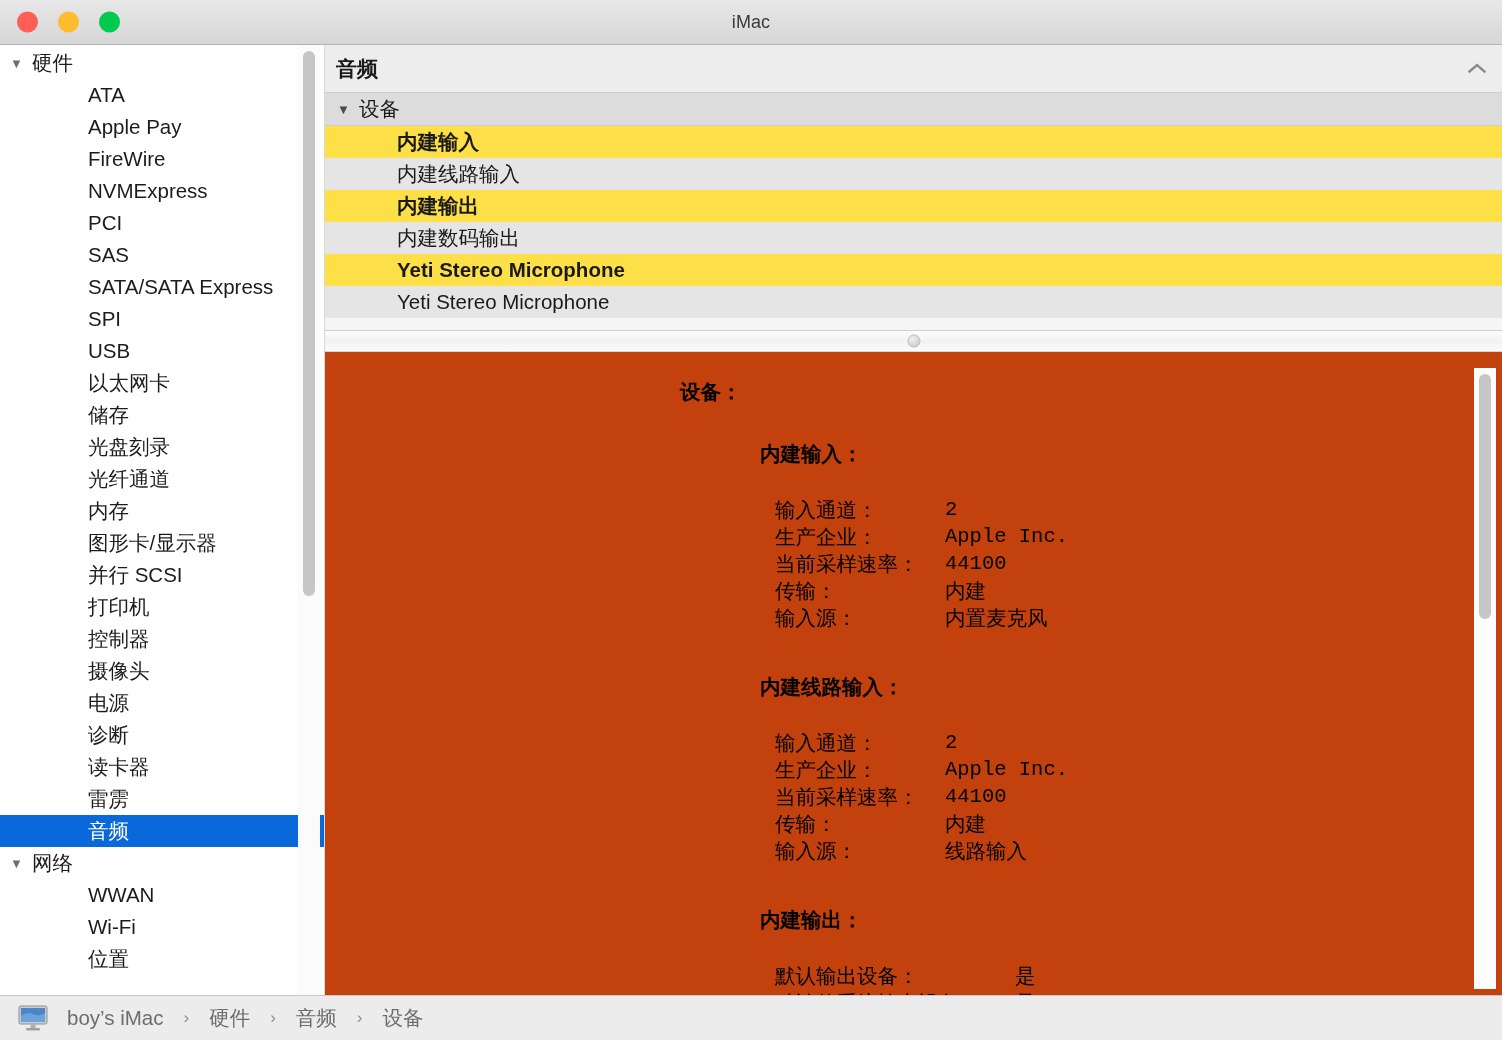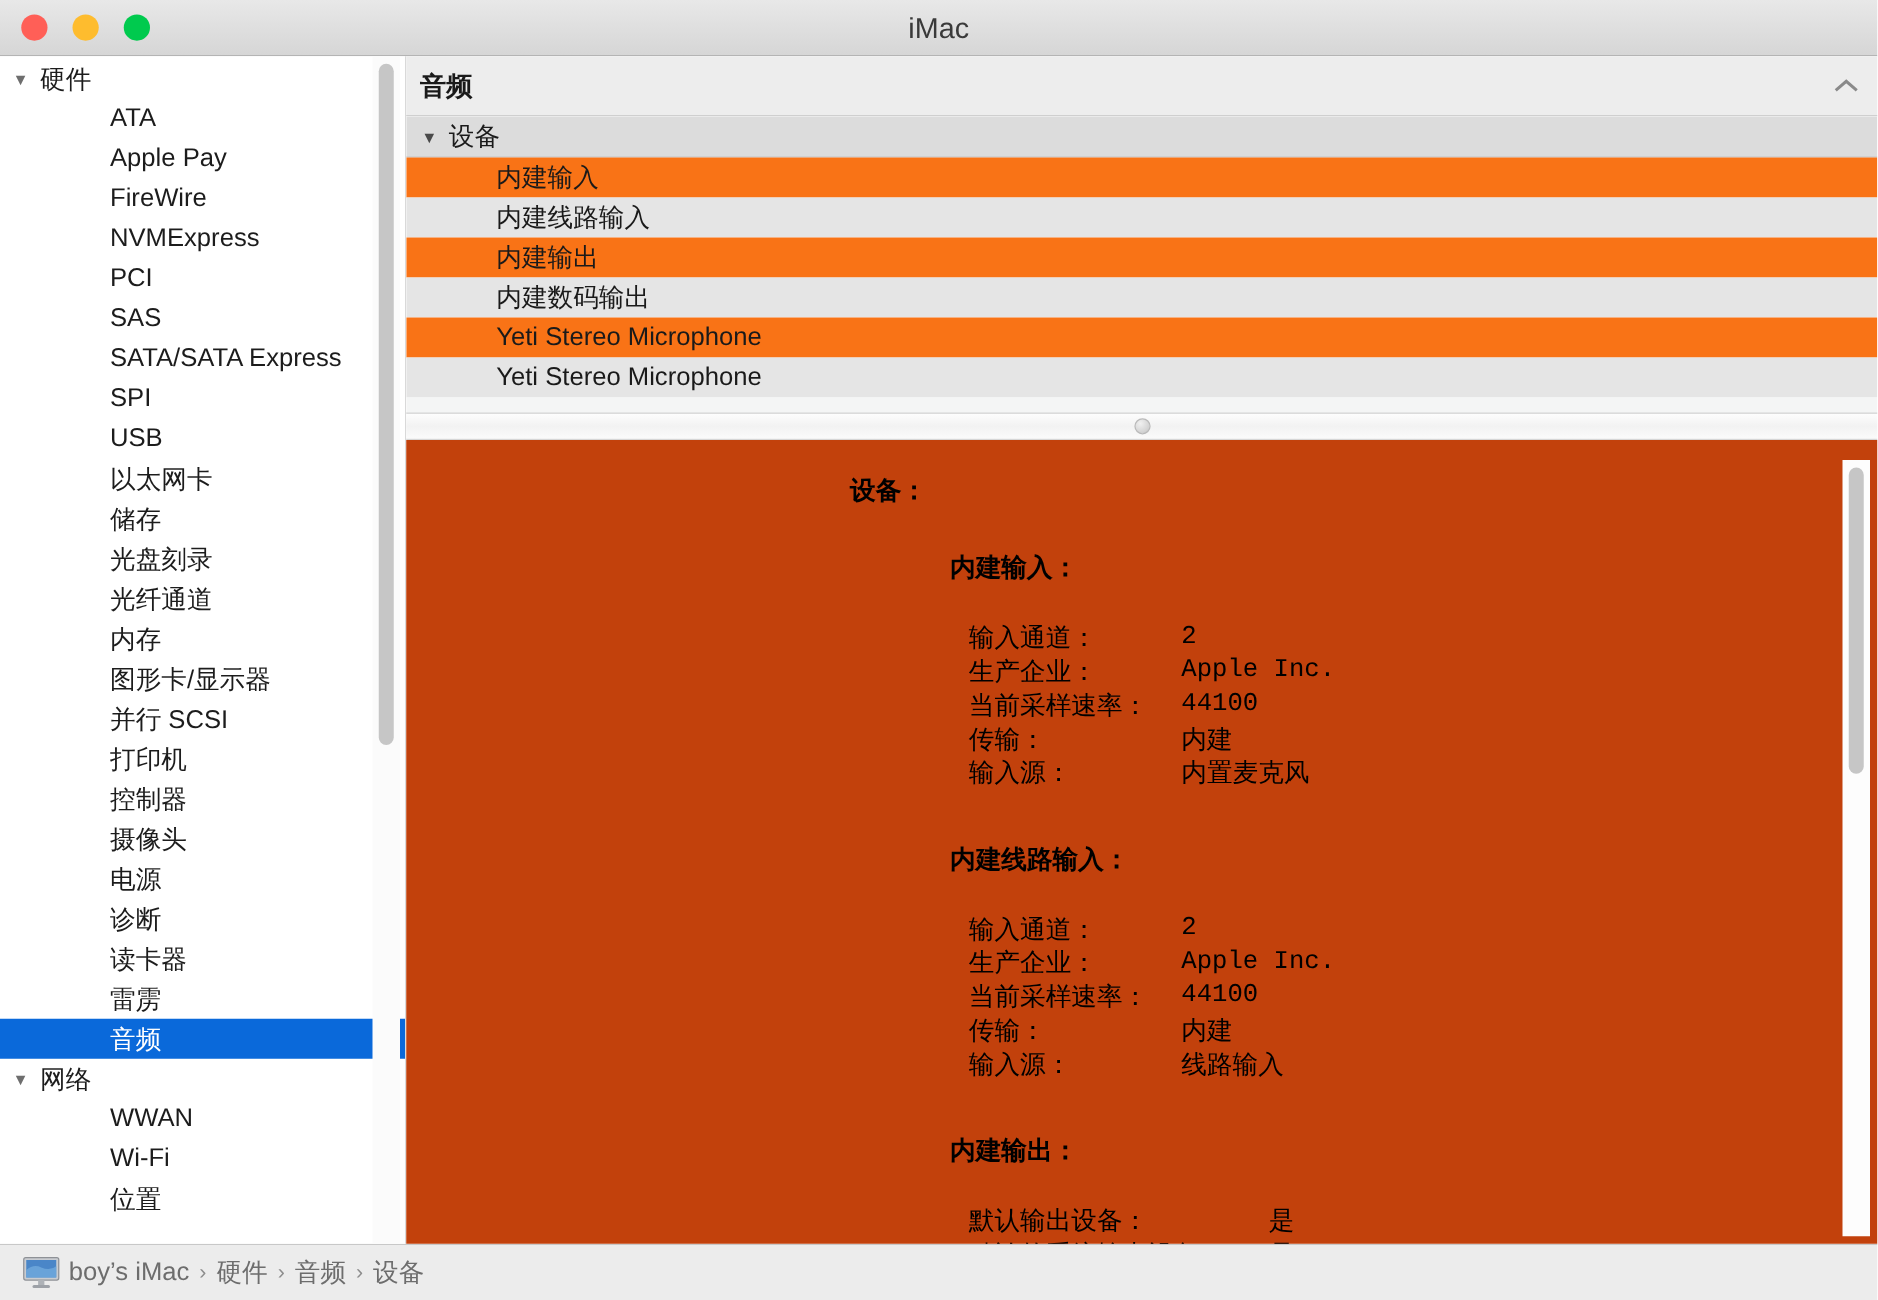--- a/index.html
+++ b/index.html
@@ -31,21 +31,21 @@
     position: absolute; left: 17px; top: 50%;
     transform: translateY(-50%);
     display: flex; gap: 20px; align-items: center;
   }
   .light { width: 21px; height: 21px; border-radius: 50%; display: block; }
   .light.red    { background: #ff5f57; }
   .light.yellow { background: #febc2e; }
   .light.green  { background: #00ca4e; }
   .title-text {
     width: 100%; text-align: center;
-    font-size: 23px; color: #3a3a3a; letter-spacing: .1px;
+    font-size: 18px; color: #3a3a3a; letter-spacing: .1px;
   }
 
   
   .body {
     flex: 1 1 auto;
     display: flex;
     min-height: 0;
   }
 
   
@@ -136,21 +136,21 @@
     width: 22px; flex: 0 0 22px;
     color: #4a4a4a; font-size: 13px; line-height: 1;
   }
   .dev-row {
     height: 32px;
     display: flex; align-items: center;
     padding-left: 72px;
     font-size: 20.5px; color: #1a1a1a;
     white-space: nowrap;
   }
-  .dev-row.odd  { background: #f97316; }
+  .dev-row.odd  { background: #fde047; font-weight: bold; }
   .dev-row.even { background: #e5e5e5; }
   .dev-filler {
     height: 32px;
   }
   .dev-filler.odd  { background: #f4f5f5; }
 
   
   .splitter {
     position: relative;
     flex: 0 0 22px;
@@ -212,21 +212,21 @@
     background: #c6c6c6;
   }
 
   
   .statusbar {
     flex: 0 0 45px; height: 45px;
     background: #ececec;
     border-top: 1px solid #c8c8c8;
     display: flex; align-items: center;
     padding-left: 18px;
-    gap: 7px;
+    gap: 19px;
   }
   .imac-icon {
     position: relative;
     width: 30px; height: 26px;
     flex: 0 0 30px;
   }
   .crumb {
     font-size: 20.5px; color: #6d6d6d;
   }
   .crumb-sep {

